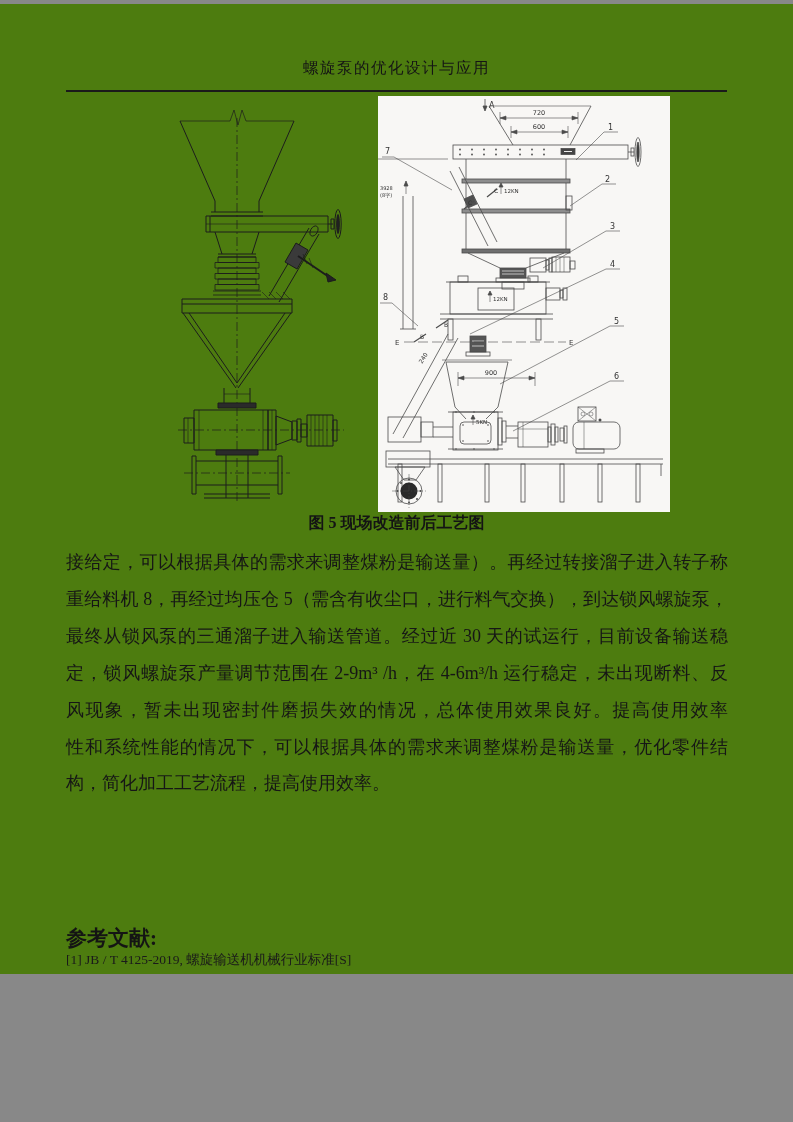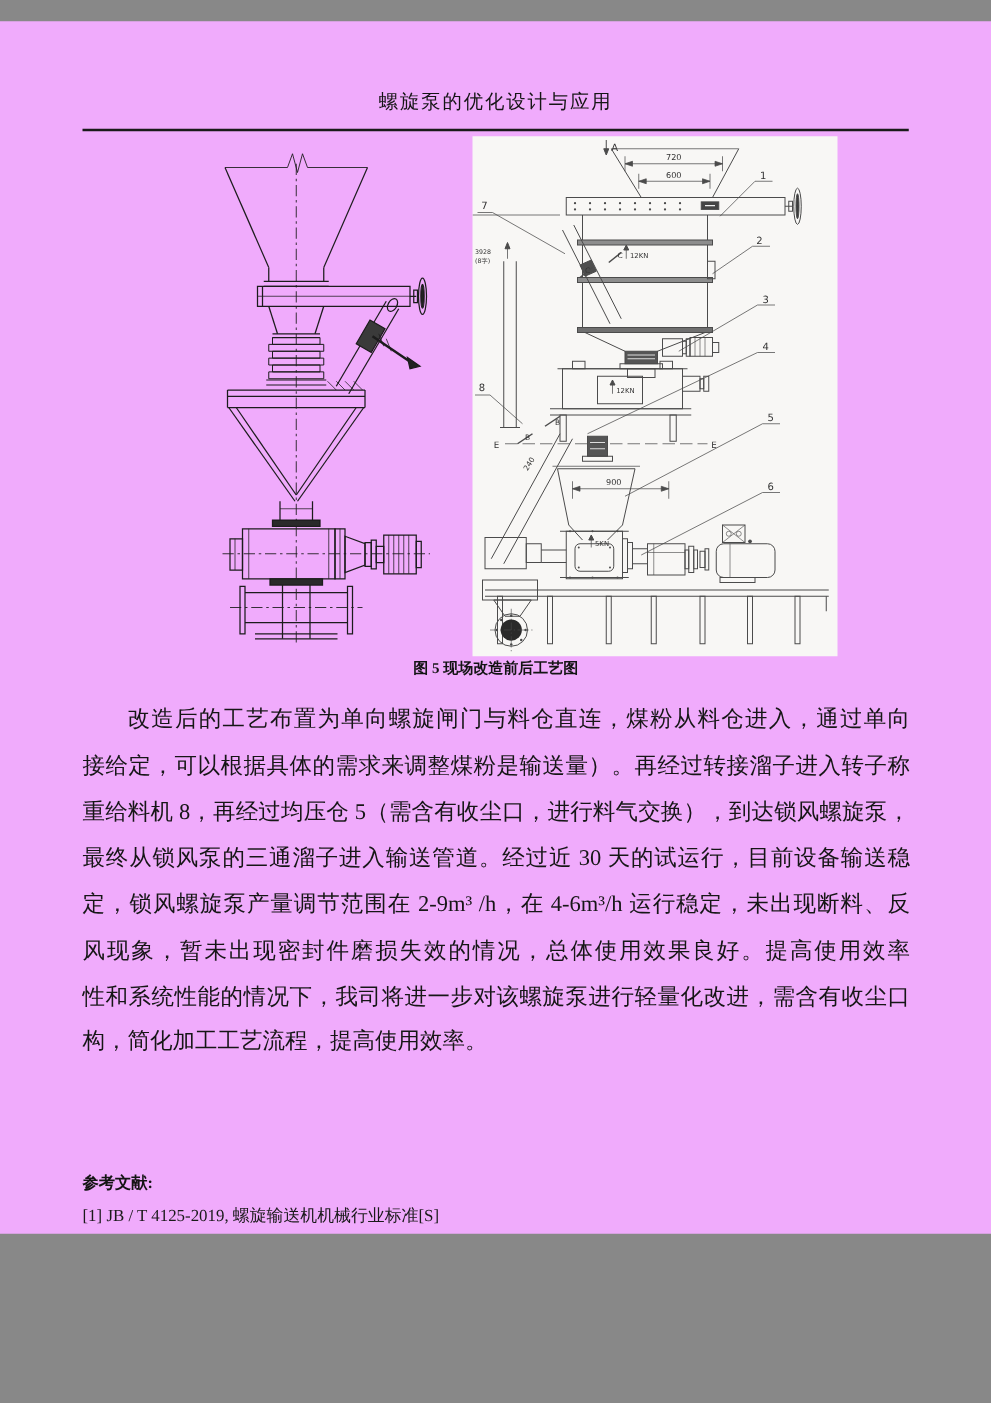--- a/index.html
+++ b/index.html
@@ -1,39 +1,39 @@
 <!DOCTYPE html>
 <html><head>
 <meta charset="utf-8">
 <style>
   html,body{margin:0;padding:0;background:#888;}
   #page{
-    position:relative;width:793px;height:970px;background:#f0abfc;
+    position:relative;width:793px;height:970px;background:#4d7c0f;
     font-family:"Liberation Serif","DejaVu Serif",serif;color:#111;
-    overflow:hidden;margin:17px auto;
+    overflow:hidden;margin:4px auto;
   }
   .header-title{
     position:absolute;top:54px;left:66px;width:661px;text-align:center;
     font-size:15.5px;letter-spacing:1.5px;color:#151515;
   }
   .header-rule{position:absolute;top:86px;left:66px;width:661px;height:2px;background:#1a1a1a;}
   .fig-left{position:absolute;left:166px;top:100px;width:184px;height:400px;}
   .fig-right{position:absolute;left:378px;top:92px;width:292px;height:416px;background:#f8f7f5;}
   .fig-caption{
     position:absolute;top:509px;left:66px;width:661px;text-align:center;
-    font-weight:bold;font-size:12px;color:#141414;
+    font-weight:bold;font-size:16px;color:#141414;
   }
   .para{position:absolute;top:540px;left:66px;width:662px;font-size:18px;color:#161616;}
   .para .ln{
     height:37px;line-height:37px;white-space:nowrap;
     text-align:justify;text-align-last:justify;text-justify:inter-character;
   }
   .para .ln.first{text-indent:36px;}
   .para .ln.last{text-align:left;text-align-last:left;font-family:Liberation Mono, monospace;}
-  .refs-head{position:absolute;top:920px;left:66px;font-weight:bold;font-size:13px;color:#141414;}
+  .refs-head{position:absolute;top:920px;left:66px;font-weight:bold;font-size:21px;color:#141414;}
   .refs-item{position:absolute;top:947px;left:66px;font-size:13.5px;color:#1a1a1a;}
   .footer-rule{position:absolute;top:1048px;left:66px;width:661px;height:4px;background:#0c0c0c;border-radius:2px;}
   .footer-page{position:absolute;top:1055px;left:66px;width:661px;text-align:center;font-size:12px;color:#222;}
   .footer-issue{position:absolute;top:1055px;right:66px;font-size:12.5px;color:#222;text-align:center;}
   svg{display:block;}
   .lsvg *{vector-effect:non-scaling-stroke;}
 </style>
 </head>
 <body>
 
@@ -430,27 +430,26 @@
       </g>
       <line x1="14" y1="395" x2="48" y2="395" stroke-dasharray="6 2 1 2" stroke-width="0.5"></line>
       <line x1="31" y1="378" x2="31" y2="412" stroke-dasharray="6 2 1 2" stroke-width="0.5"></line>
     </g>
   </svg>
   </div>
 
   <div class="fig-caption">图 5 现场改造前后工艺图</div>
 
   <div class="para">
-    <div class="ln first">改造后的工艺布置为单向螺旋闸门与料仓直连，煤粉从料仓进入，通过单向</div>
     <div class="ln">接给定，可以根据具体的需求来调整煤粉是输送量）。再经过转接溜子进入转子称</div>
     <div class="ln">重给料机 8，再经过均压仓 5（需含有收尘口，进行料气交换），到达锁风螺旋泵，</div>
     <div class="ln">最终从锁风泵的三通溜子进入输送管道。经过近 30 天的试运行，目前设备输送稳</div>
     <div class="ln">定，锁风螺旋泵产量调节范围在 2-9m³ /h，在 4-6m³/h 运行稳定，未出现断料、反</div>
     <div class="ln">风现象，暂未出现密封件磨损失效的情况，总体使用效果良好。提高使用效率</div>
-    <div class="ln">性和系统性能的情况下，我司将进一步对该螺旋泵进行轻量化改进，需含有收尘口</div>
+    <div class="ln">性和系统性能的情况下，可以根据具体的需求来调整煤粉是输送量，优化零件结</div>
     <div class="ln last">构，简化加工工艺流程，提高使用效率。</div>
   </div>
 
   <div class="refs-head">参考文献:</div>
   <div class="refs-item">[1] JB / T 4125-2019, 螺旋输送机机械行业标准[S]</div>
 
   <div class="footer-rule"></div>
   <div class="footer-page">56</div>
   <div class="footer-issue">2022.No.4</div>
 

